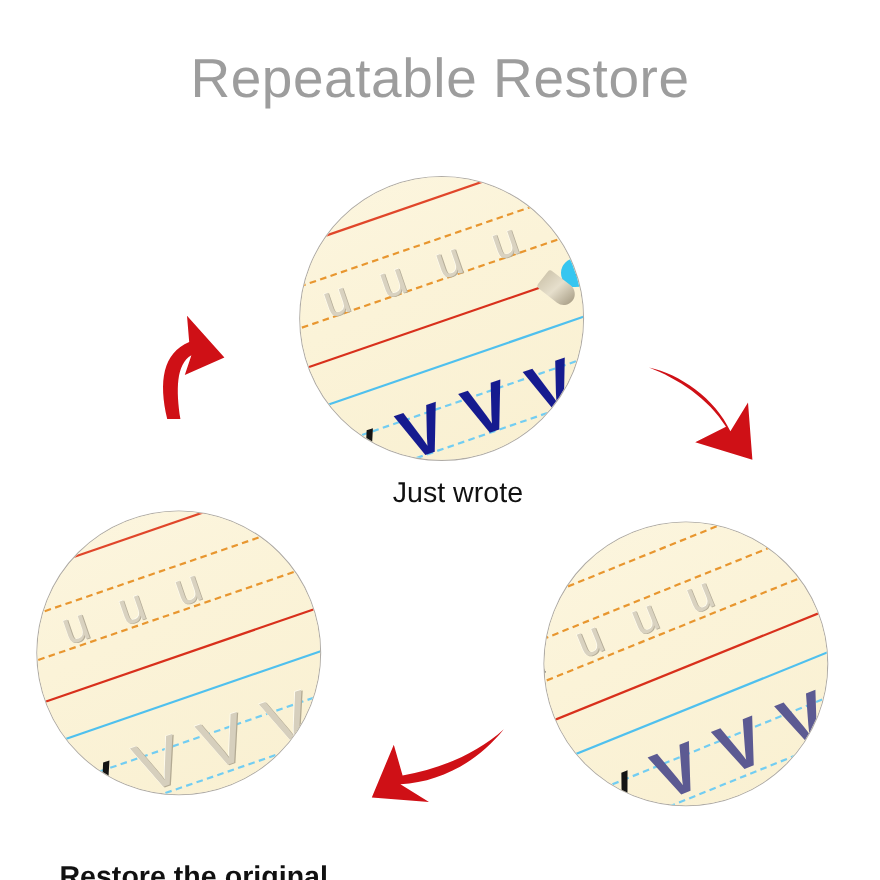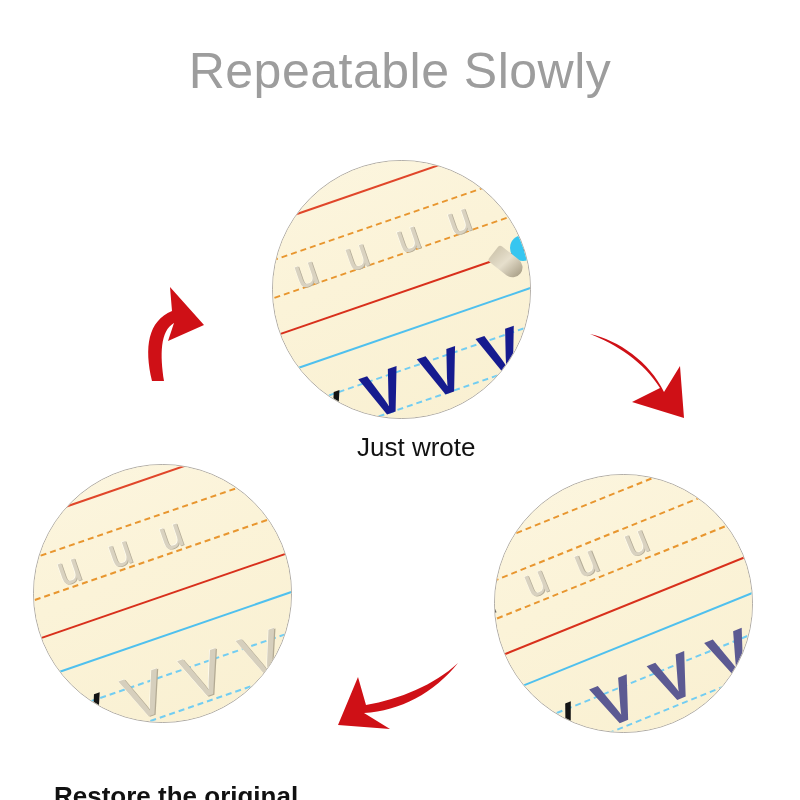--- a/index.html
+++ b/index.html
@@ -128,21 +128,21 @@
   }
   #caption-just-wrote   { left: 357px; top: 432px; }
   #caption-slowly-fade  { left: 575px; top: 748px; }
   #caption-restore      { left: 54px;  top: 781px; font-weight: bold; }
 </style>
 </head>
 <body>
 
 <div id="stage">
 
-  <div class="page-title">Repeatable Slowly</div>
+  <div class="page-title">Repeatable Restore</div>
 
   <div id="circle-top" class="photo-circle">
     <div class="paper">
 
       <div class="rule red" style="top:150px;"></div>
       <div class="rule redthin" style="top:176px;"></div>
       <div class="rule dash-orange" style="top:212px;"></div>
       <div class="rule dash-orange" style="top:248px;"></div>
       <div class="rule red" style="top:284px;"></div>
 

